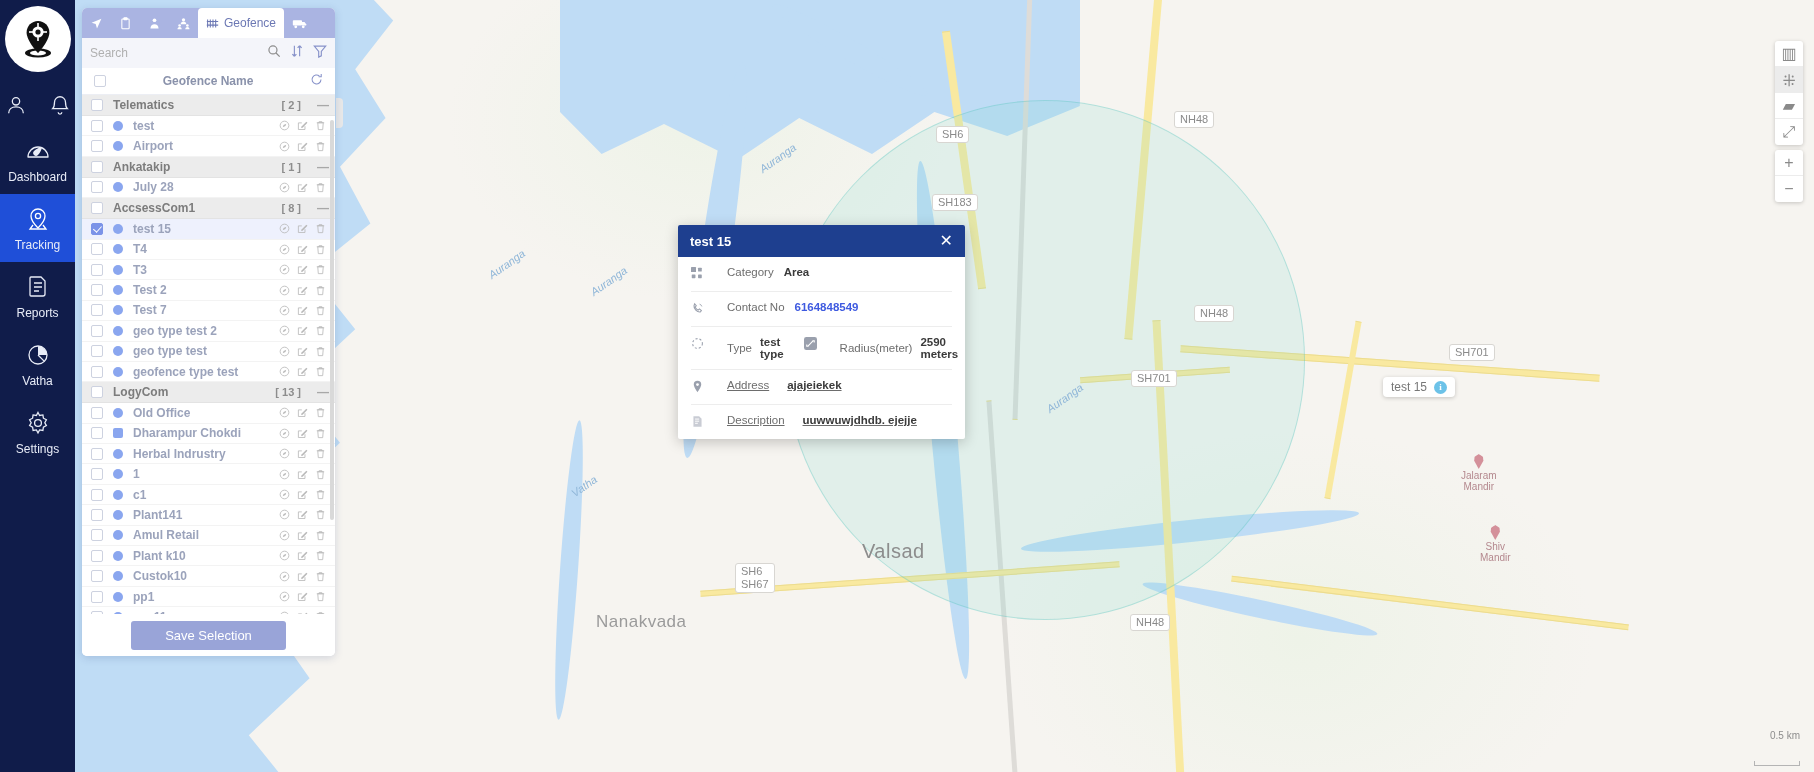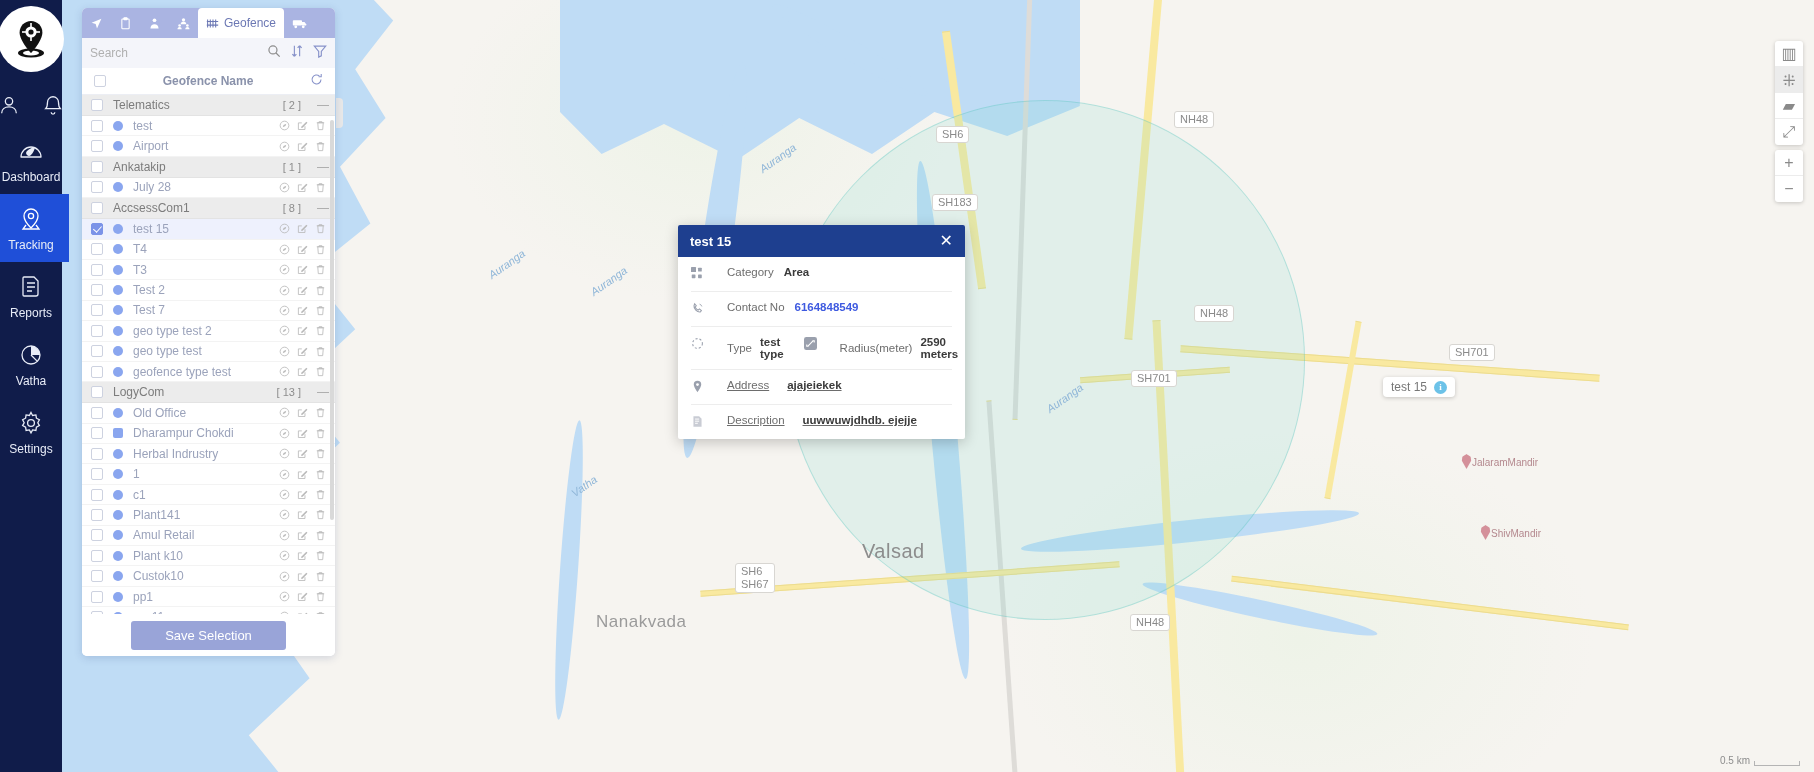--- a/index.html
+++ b/index.html
@@ -94,21 +94,21 @@
     border-radius: 3px;
     color: #8a8a8a;
     font-size: 11px;
     padding: 1px 5px;
     white-space: nowrap;
     line-height: 13px;
   }
 
   .poi {
     position: absolute;
-    display: flex; flex-direction: row; align-items: center;
+    display: flex; flex-direction: column; align-items: center;
     color: #b4888e; font-size: 10px; text-align: center; line-height: 11px;
     white-space: nowrap;
   }
   .poi .pin {
     width: 11px; height: 15px;
     background: #d4909a;
     border-radius: 50% 50% 50% 50% / 42% 42% 58% 58%;
     clip-path: polygon(50% 100%, 8% 45%, 12% 18%, 50% 0%, 88% 18%, 92% 45%);
     margin-bottom: 1px;
   }
@@ -125,21 +125,21 @@
   }
   .marker-chip .info-dot {
     width: 13px; height: 13px; border-radius: 50%;
     background: #6cc2e8; color: #fff; font-size: 9px;
     font-weight: bold; display: flex; align-items: center;
     justify-content: center; font-family: "Liberation Serif", serif;
   }
 
   
   .leftnav {
-    position: absolute; left: 0; top: 0; width: 62px; height: 772px;
+    position: absolute; left: 0; top: 0; width: 75px; height: 772px;
     background: #101c4a; z-index: 40;
     display: flex; flex-direction: column; align-items: center;
   }
   .logo {
     width: 66px; height: 66px; border-radius: 50%;
     background: #fff; margin-top: 6px;
     display: flex; align-items: center; justify-content: center;
   }
   .topicons {
     display: flex; gap: 22px; margin-top: 22px; margin-bottom: 10px;
@@ -201,21 +201,21 @@
   .cb.checked {
     background: #7b93e8; border-color: #7b93e8;
     position: relative;
   }
   .cb.checked::after {
     content: ""; position: absolute; left: 3px; top: 0px;
     width: 3.5px; height: 7px; border: solid #fff;
     border-width: 0 1.6px 1.6px 0; transform: rotate(42deg);
   }
   .list-head .title { flex: 1; text-align: center; }
-  .list-body { flex: 1; overflow: hidden; position: relative; }
+  .list-body { flex: 1; overflow: hidden; position: relative; font-weight: bold; }
   .grp {
     display: flex; align-items: center; gap: 10px;
     height: 21px; padding: 0 9px;
     background: #ececec; border-bottom: 1px solid #e3e3e3;
     font-size: 12px; color: #7c7c7c;
   }
   .grp .gname { flex: 1; }
   .grp .gcount { color: #8d8d8d; font-size: 11px; }
   .grp .gdash { color: #a8a8a8; margin-left: 6px; width: 9px; }
   .row {
@@ -298,21 +298,21 @@
     width: 28px; height: 26px; display: flex;
     align-items: center; justify-content: center;
     border-bottom: 1px solid #ececec; cursor: pointer;
     color: #8a8a8a; font-size: 16px;
   }
   .mapctl-btn:last-child { border-bottom: 0; }
   .mapctl-btn.on { background: #ececec; }
   .scalebar {
     position: absolute; right: 14px; bottom: 6px;
     color: #8d8d8d; font-size: 10px; z-index: 20;
-    display: flex; align-items: flex-end; gap: 4px;
+    display: flex; align-items: flex-end; gap: 20px; flex-direction: column;
   }
   .scalebar .bar {
     width: 46px; height: 5px;
     border: 1px solid #b4b4b4; border-top: 0;
   }
 </style>
 </head>
 <body>
 
 <div class="app">

